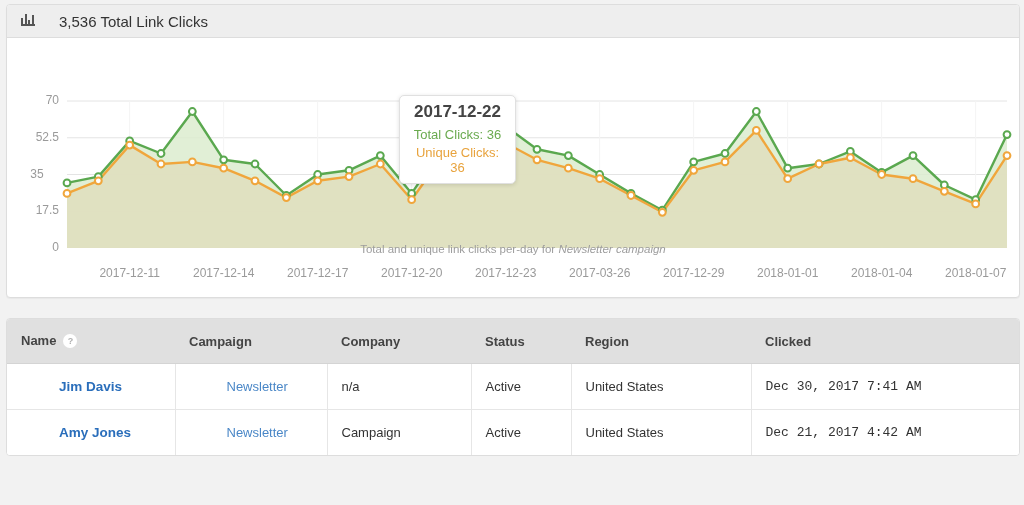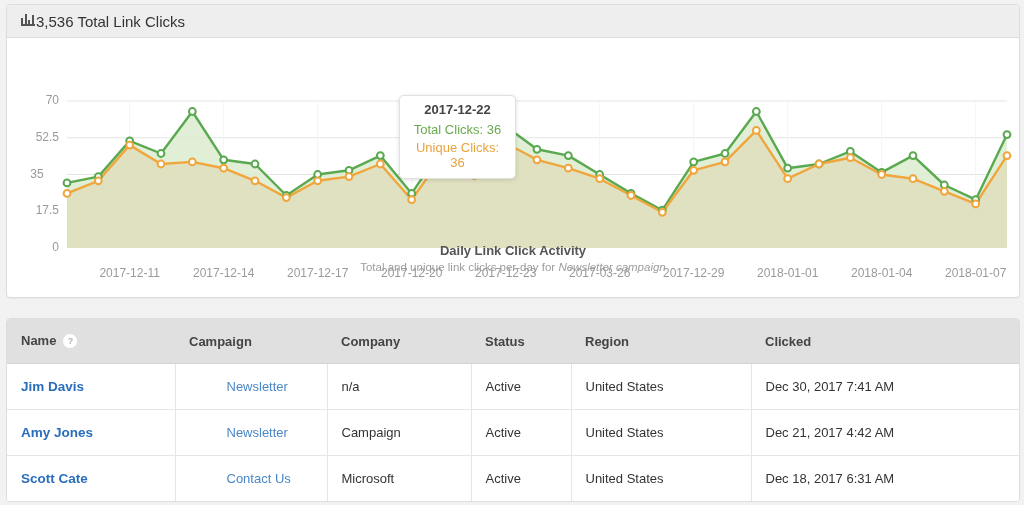--- a/index.html
+++ b/index.html
@@ -34,21 +34,21 @@
     border-radius: 3px 3px 0 0;
     display: flex;
     align-items: center;
     padding: 0 14px;
   }
   .panel-title {
     font-size: 15px;
     color: #333333;
     display: flex;
     align-items: flex-start;
-    gap: 0;
+    gap: 23px;
     font-weight: 400;
   }
   .bar-icon {
     display: inline-block;
     width: 15px;
     height: 13px;
     position: relative;
   }
   .bar-icon i {
     position: absolute;
@@ -119,21 +119,21 @@
     width: 97px;
     background: #ffffff;
     border: 1px solid #e0e0e0;
     border-radius: 5px;
     box-shadow: 0 1px 4px rgba(0,0,0,.13);
     padding: 6px 9px 8px 9px;
     text-align: center;
     z-index: 5;
   }
   .tooltip .tt-title {
-    font-size: 13px;
+    font-size: 17px;
     font-weight: bold;
     color: #444444;
     margin-bottom: 5px;
   }
   .tooltip .tt-row { font-size: 13px; margin-top: 3px; }
   .tt-total  { color: #6aaa4f; }
   .tt-unique { color: #e8a33d; }
 
   
   .table-panel {
@@ -166,26 +166,27 @@
     height: 45px;
     font-size: 13px;
     color: #333333;
     padding: 0 0 0 14px;
     border-bottom: 1px solid #e6e6e6;
     border-right: 1px solid #e6e6e6;
     vertical-align: middle;
     background: #ffffff;
   }
   table.grid tbody tr:last-child td { border-bottom: none; }
-  table.grid tbody td:last-child { border-right: none; }
+  table.grid tbody td:last-child { border-right: none; font-family: Liberation Mono, monospace; }
   .cell-name a {
     color: #2a6ebb;
     font-weight: bold;
     text-decoration: none;
     font-size: 13.5px;
+    margin-left: 38px;
   }
   .cell-link a {
     color: #4a87c7;
     text-decoration: none;
     font-size: 13px;
     margin-left: 37px;
   }
   .help-badge {
     display: inline-flex;
     align-items: center;
@@ -331,21 +332,20 @@
           <div class="x-label" style="width: 90px; left: 923.667px; top: 228px;">2018-01-07</div>
         </div>
 
       <div class="tooltip">
         <div class="tt-title">2017-12-22</div>
         <div class="tt-row tt-total">Total Clicks: 36</div>
         <div class="tt-row tt-unique">Unique Clicks: 36</div>
       </div>
 
       <div class="chart-caption">
-        <div class="t">Daily Link Click Activity</div>
         <div class="s">
           <span>Total and unique link clicks per-day for </span><em>Newsletter campaign</em>
         </div>
       </div>
     </div>
   </div>
 
   <div class="table-panel">
     <table class="grid">
       <colgroup>
@@ -378,25 +378,17 @@
             <td>Dec 30, 2017 7:41 AM</td>
           </tr>
           <tr>
             <td class="cell-name"><a href="#">Amy Jones</a></td>
             <td class="cell-link"><a href="#">Newsletter</a></td>
             <td>Campaign</td>
             <td>Active</td>
             <td>United States</td>
             <td>Dec 21, 2017 4:42 AM</td>
           </tr>
-          <tr>
-            <td class="cell-name"><a href="#">Scott Cate</a></td>
-            <td class="cell-link"><a href="#">Contact Us</a></td>
-            <td>Microsoft</td>
-            <td>Active</td>
-            <td>United States</td>
-            <td>Dec 18, 2017 6:31 AM</td>
-          </tr>
         </tbody>
     </table>
   </div>
 
 </div>
 
 </body></html>

